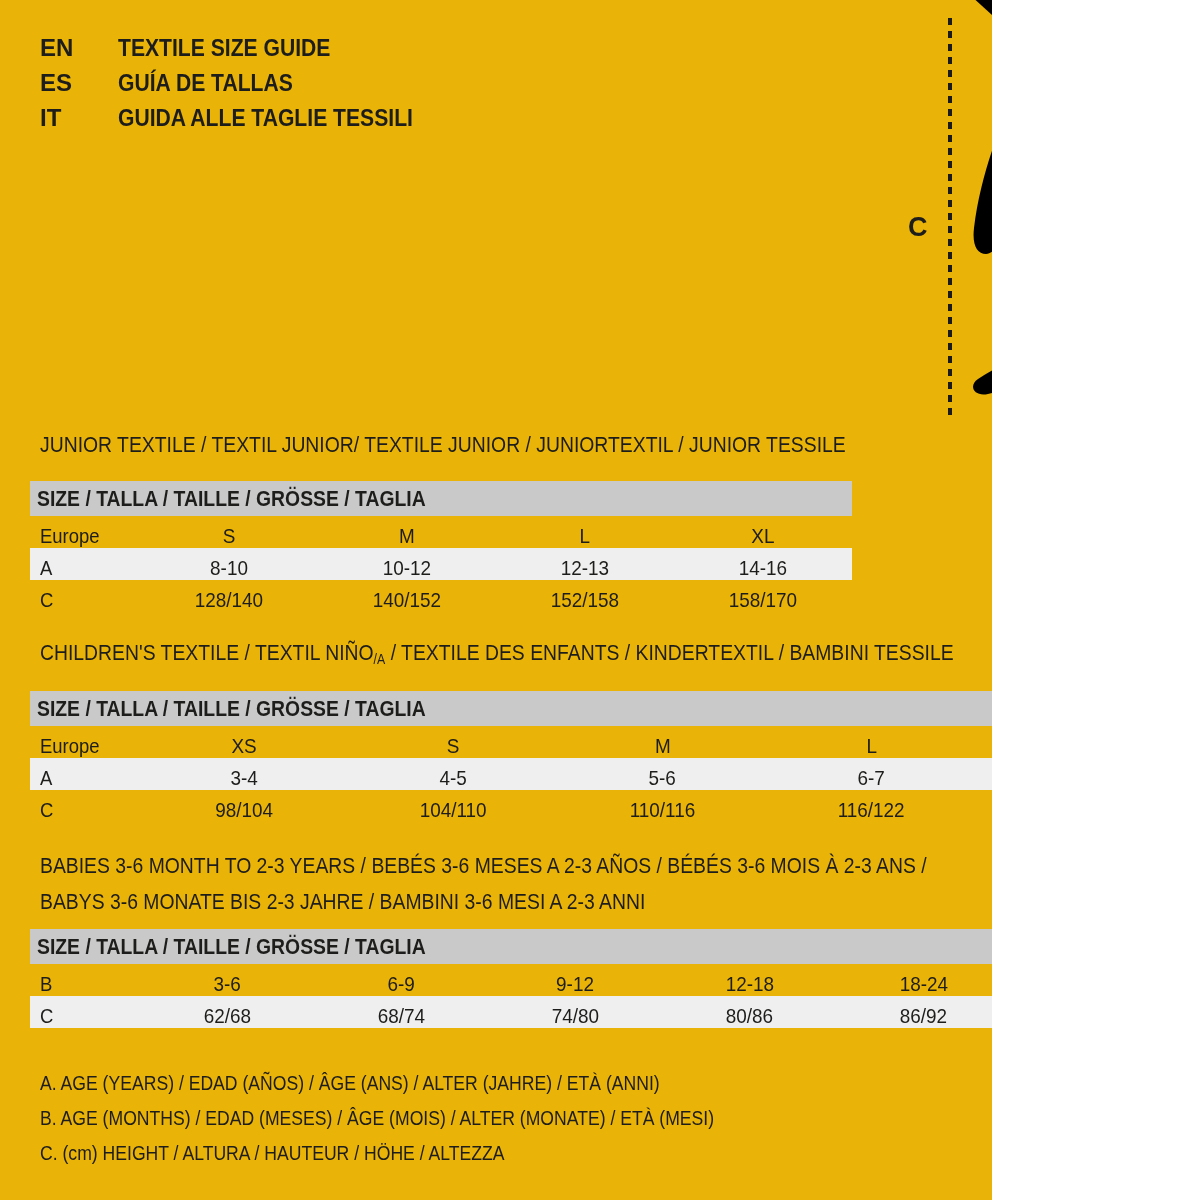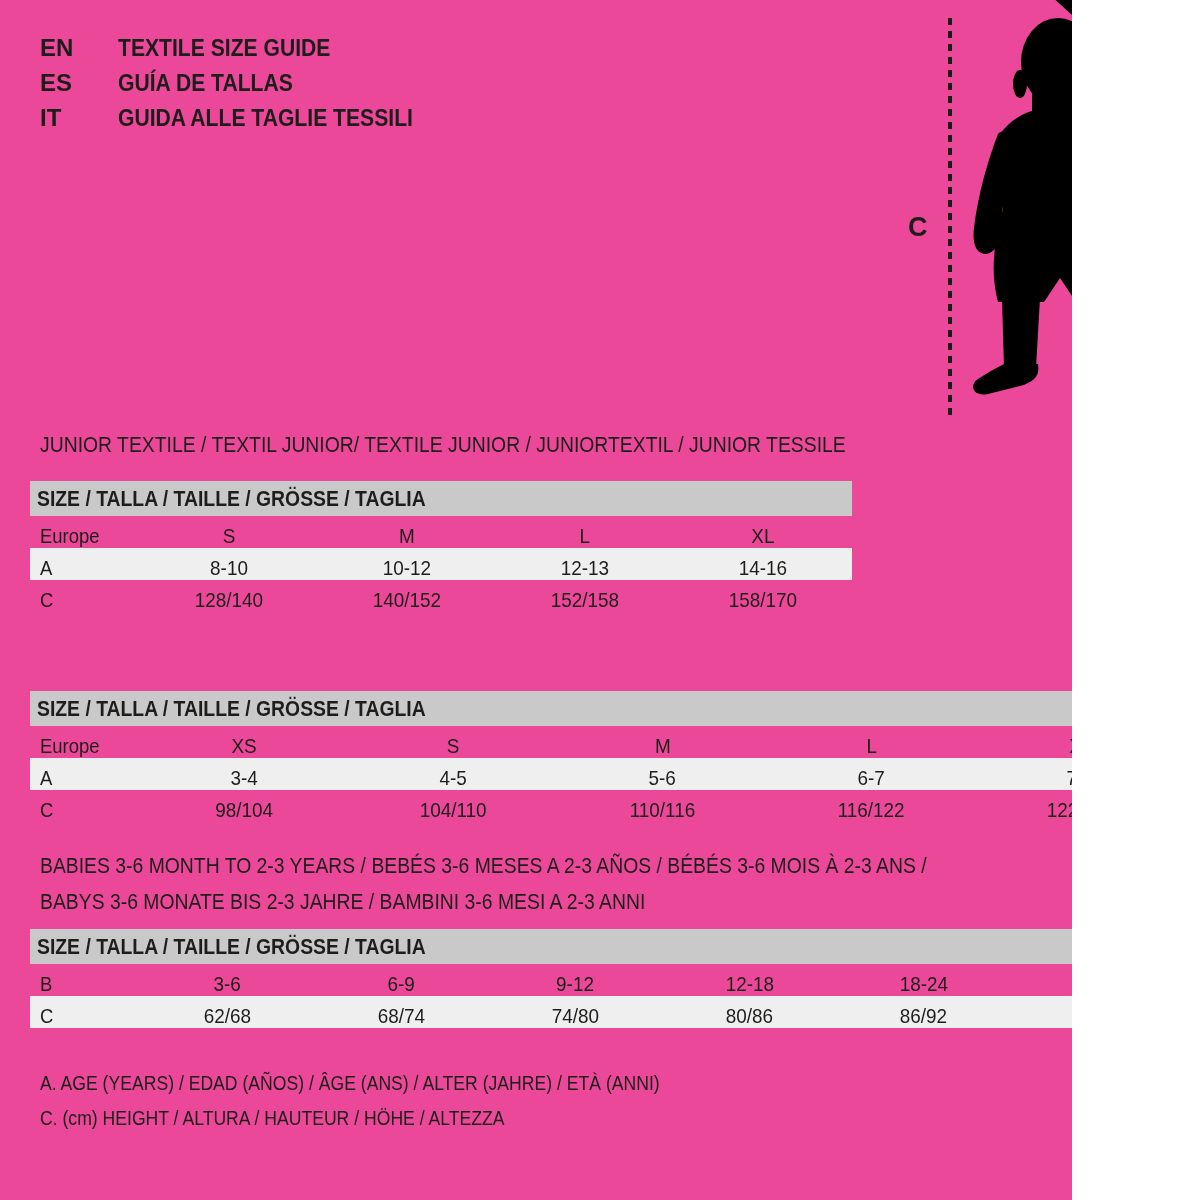--- a/index.html
+++ b/index.html
@@ -1,18 +1,18 @@
 <!DOCTYPE html>
 <html><head>
 <meta charset="utf-8">
 <style>
   * { margin:0; padding:0; box-sizing:border-box; }
   html,body { background:#ffffff; }
   body { font-family:"Liberation Sans", sans-serif; color:#1d1d1b; }
-  .page { position:relative; width:1072px; height:1200px; background:#ec4899; overflow:hidden; }
+  .page { position:relative; width:992px; height:1200px; background:#eab308; overflow:hidden; }
 
   
   .sx  { display:inline-block; transform:scaleX(.88); transform-origin:0 50%; white-space:nowrap; }
   .sxc { display:inline-block; transform:scaleX(.9);  transform-origin:50% 50%; white-space:nowrap; }
 
   
   .langs { position:absolute; left:40px; top:30px; }
   .lang-row { display:flex; height:35px; align-items:center; font-weight:bold; font-size:24px; }
   .lang-code { width:78px; }
   
@@ -117,20 +117,23 @@
     </div>
     <div class="trow">
       <div class="cl"><span class="sx">C</span></div>
       <div class="cv"><span class="sxc">128/140</span></div>
       <div class="cv"><span class="sxc">140/152</span></div>
       <div class="cv"><span class="sxc">152/158</span></div>
       <div class="cv"><span class="sxc">158/170</span></div>
     </div>
   </div>
 
+  <div class="sec-title" style="top:640px;">
+    <span class="sx"><span>CHILDREN'S TEXTILE / TEXTIL NIÑO</span><span class="sub">/A</span><span> / TEXTILE DES ENFANTS / KINDERTEXTIL / BAMBINI TESSILE</span></span>
+  </div>
   <div class="stable" style="top:691px; width:1155px;">
     <div class="bar">
       <span class="sx">SIZE / TALLA / TAILLE / GRÖSSE / TAGLIA</span>
     </div>
     <div class="trow">
       <div class="cl"><span class="sx">Europe</span></div>
       <div class="cv"><span class="sxc">XS</span></div>
       <div class="cv"><span class="sxc">S</span></div>
       <div class="cv"><span class="sxc">M</span></div>
       <div class="cv"><span class="sxc">L</span></div>
@@ -180,17 +183,20 @@
       <div class="cv"><span class="sxc">86/92</span></div>
       <div class="cv"><span class="sxc">92/98</span></div>
     </div>
   </div>
 
   <div class="legend">
     <div class="legend-line">
         <span class="sx">A. AGE (YEARS) / EDAD (AÑOS) / ÂGE (ANS) / ALTER (JAHRE) / ETÀ (ANNI)</span>
       </div>
     <div class="legend-line">
+        <span class="sx">B. AGE (MONTHS) / EDAD (MESES) / ÂGE (MOIS) / ALTER (MONATE) / ETÀ (MESI)</span>
+      </div>
+    <div class="legend-line">
         <span class="sx">C. (cm) HEIGHT / ALTURA / HAUTEUR / HÖHE / ALTEZZA</span>
       </div>
   </div>
 
 </div>
 
 </body></html>

